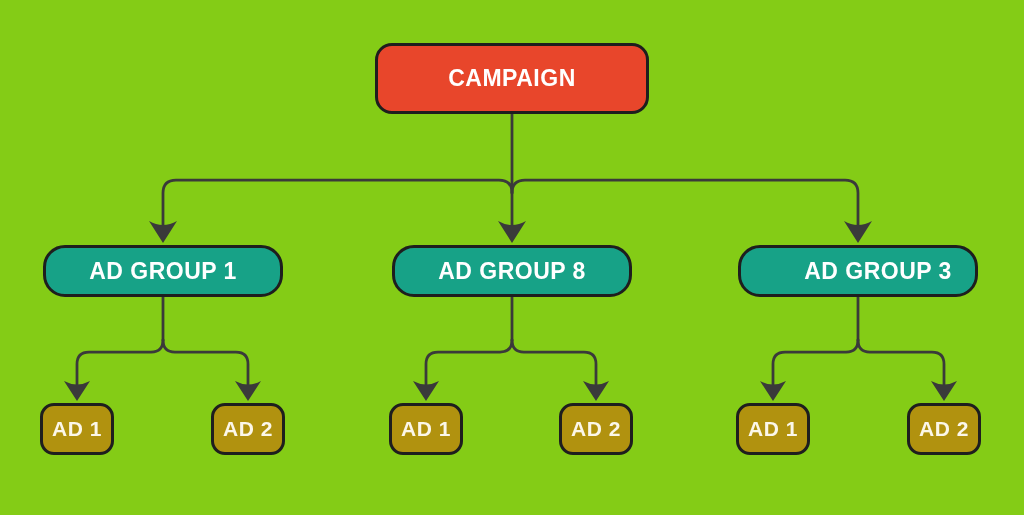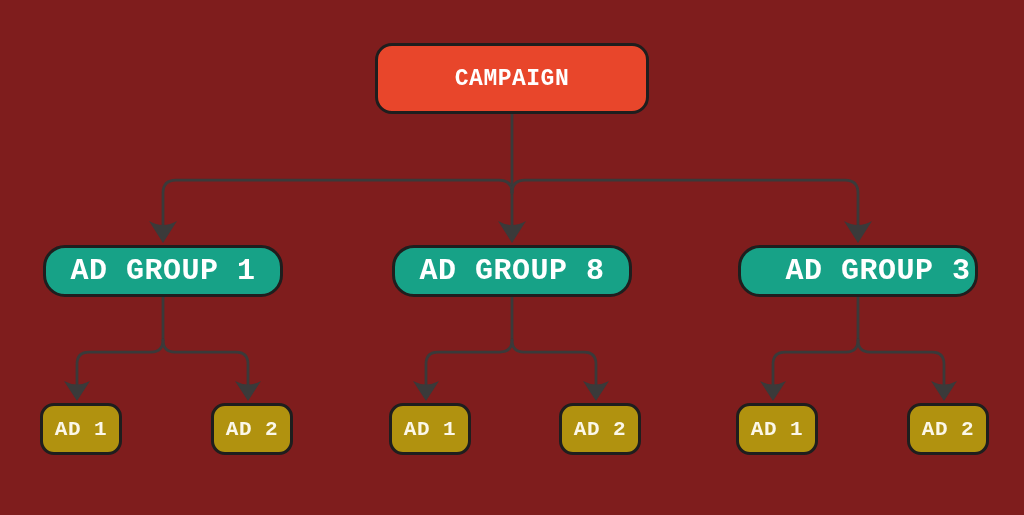--- a/index.html
+++ b/index.html
@@ -4,23 +4,23 @@
 <style>
   html, body {
     margin: 0;
     padding: 0;
     background: #e8e8e8;
   }
   .stage {
     position: relative;
     width: 1024px;
     height: 515px;
-    background: #7f1d1d;
+    background: #84cc16;
     overflow: hidden;
-    font-family: Liberation Mono, monospace;
+    font-family: Liberation Sans, sans-serif;
   }
   .connector-layer {
     position: absolute;
     left: 0;
     top: 0;
     width: 1024px;
     height: 515px;
   }
   .node {
     position: absolute;
@@ -40,28 +40,28 @@
     width: 274px; height: 71px;
     background: #e8462b;
     border-radius: 17px;
     font-size: 23px;
   }
   .node.group {
     top: 245px;
     width: 240px; height: 52px;
     background: #17a287;
     border-radius: 22px;
-    font-size: 30px;
+    font-size: 23px;
   }
   .node.group.g1 { left: 43px; }
   .node.group.g2 { left: 392px; }
   .node.group.g3 { left: 738px; padding-left: 40px; }
   .node.ad {
     top: 403px;
-    width: 82px; height: 52px;
+    width: 74px; height: 52px;
     background: #b1920f;
     border-radius: 14px;
     font-size: 21px;
     color: #fbf7e9;
   }
   .node.ad.g1a1 { left: 40px; }
   .node.ad.g1a2 { left: 211px; }
   .node.ad.g2a1 { left: 389px; }
   .node.ad.g2a2 { left: 559px; }
   .node.ad.g3a1 { left: 736px; }

